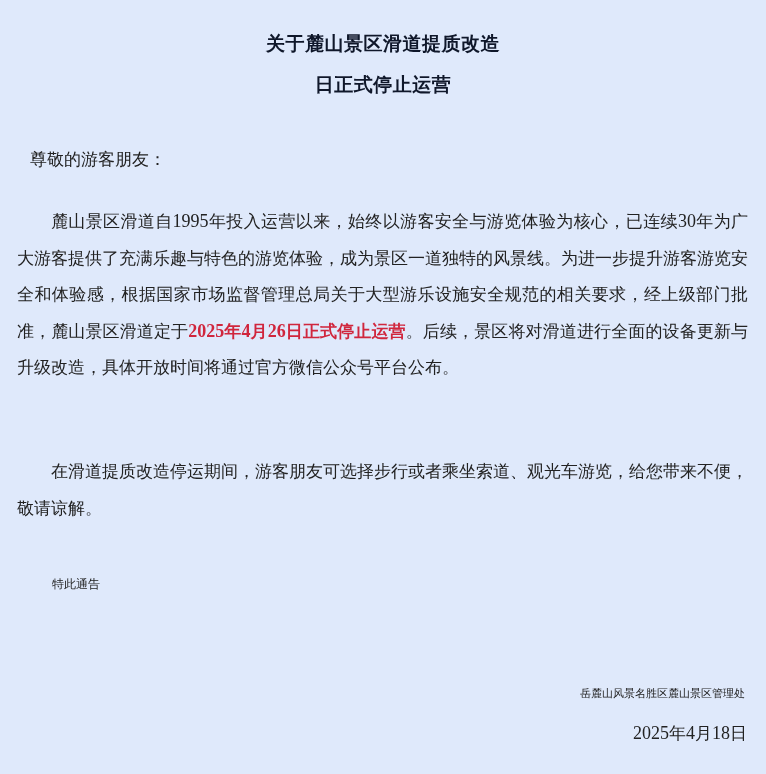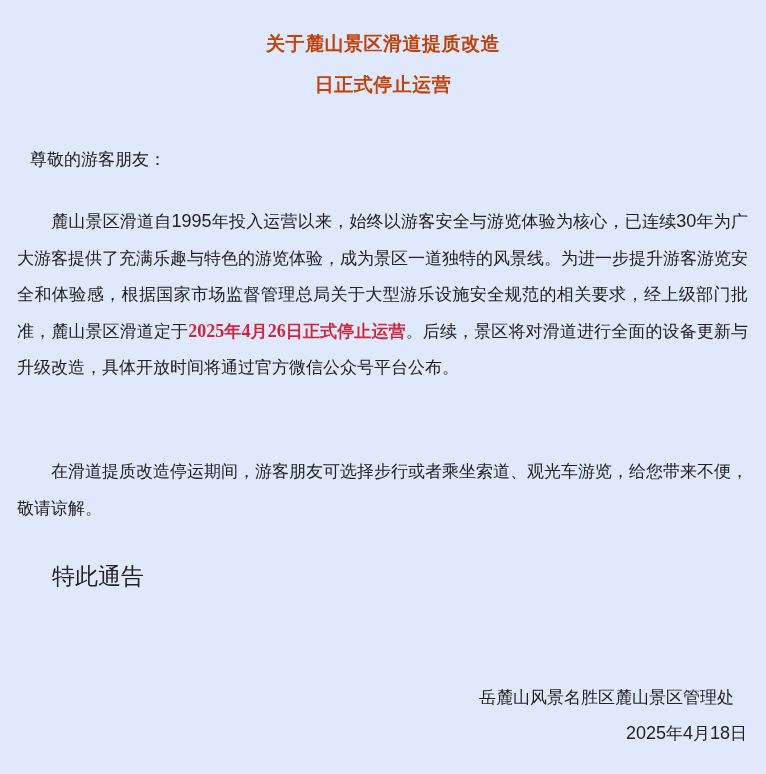--- a/index.html
+++ b/index.html
@@ -15,21 +15,21 @@
       position: relative;
       overflow: hidden;
     }
     .title {
       position: absolute;
       left: 0;
       width: 766px;
       text-align: center;
       font-weight: bold;
       font-size: 19px;
-      color: #c2410c;
+      color: #0f172a;
       letter-spacing: 0.5px;
     }
     #title1 { top: 31px; }
     #title2 { top: 72px; }
     .salutation {
       position: absolute;
       left: 30px;
       top: 148px;
       font-size: 17px;
     }
@@ -39,38 +39,38 @@
       width: 731px;
       font-size: 17px;
       line-height: 36.5px;
       text-indent: 34px;
       text-align: justify;
       text-align-last: left;
       word-break: break-all;
     }
     #para1 { top: 203px; }
     #para2 { top: 453px; }
-    .num { font-family: Liberation Sans, sans-serif; font-size: 18px; }
+    .num { font-family: Liberation Serif, serif; font-size: 18px; }
     .highlight {
       color: #d0263d;
       font-weight: bold;
       margin-top: 48px;
     }
     .highlight .num { font-family: "Liberation Serif", "DejaVu Serif", serif; font-weight: bold; }
     .closing {
       position: absolute;
       left: 52px;
-      top: 561px;
-      font-size: 23px;
+      top: 576px;
+      font-size: 12px;
     }
     .org {
       position: absolute;
-      right: 32px;
+      right: 21px;
       top: 686px;
-      font-size: 17px;
+      font-size: 11px;
       text-align: center;
     }
     .date {
       position: absolute;
       right: 19px;
       top: 722px;
       font-size: 17px;
     }
     .date .num { font-size: 18px; }
   </style>

